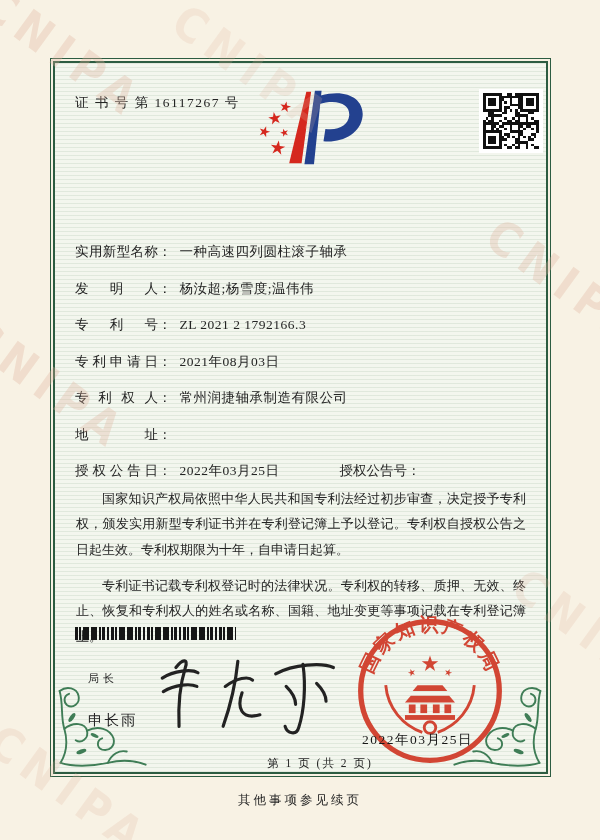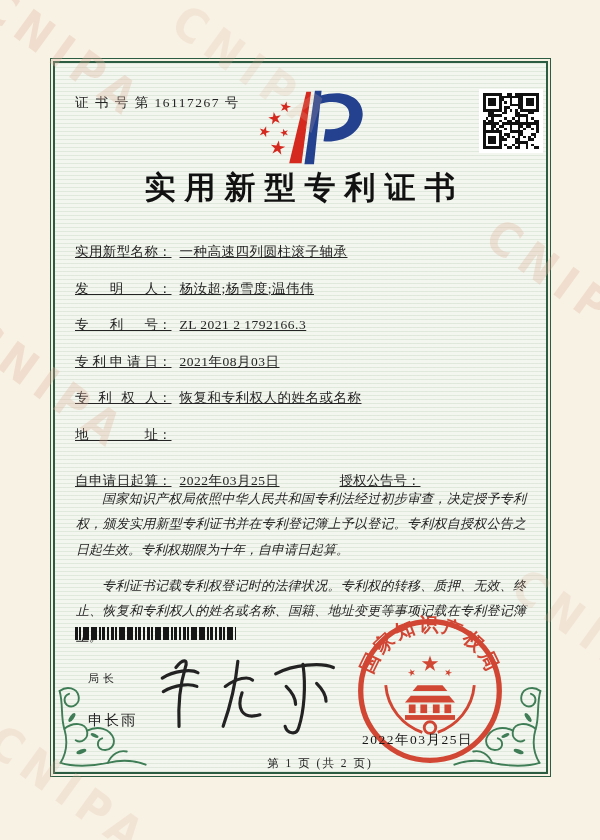--- a/index.html
+++ b/index.html
@@ -19,28 +19,28 @@
       background-image:repeating-linear-gradient(to bottom, rgba(148,178,150,.20) 0 1px, transparent 1px 4px);}
   .content{position:absolute;inset:0;z-index:2;}
   .cert-no{position:absolute;left:75px;top:94px;font-size:13.5px;letter-spacing:1.5px;}
   .logo{position:absolute;left:246px;top:87px;width:134px;height:81px;}
   .qr{position:absolute;left:479px;top:89px;width:64px;height:64px;background:#fff;padding:4px;box-sizing:border-box;}
   .qr-grid{display:grid;grid-template-columns:repeat(21,1fr);grid-template-rows:repeat(21,1fr);width:100%;height:100%;}
   .qr-grid i{display:block;}
   .qr-grid i.on{background:#111;}
   .title{position:absolute;left:0;width:100%;top:167px;text-align:center;font-size:31px;font-weight:bold;
          letter-spacing:9px;text-indent:9px;color:#111;}
-  .rows{position:absolute;left:75px;top:243px;width:455px;text-decoration:underline;}
+  .rows{position:absolute;left:75px;top:243px;width:455px;}
   .row{display:flex;align-items:baseline;font-size:13.5px;height:36.5px;}
   .row .lbl{display:inline-block;width:83px;text-align:justify;text-align-last:justify;}
   .row .colon{display:inline-block;margin-right:8px;}
   .row .val{letter-spacing:.5px;}
-  .row .pair2{margin-left:28px;display:flex;align-items:flex-end;margin-top:10px;}
+  .row .pair2{margin-left:28px;display:flex;align-items:flex-end;}
   .paras{position:absolute;left:76px;top:486px;width:450px;font-size:13px;line-height:1.95;
-         text-align:justify;font-style:italic;}
+         text-align:justify;}
   .paras p{margin:0 0 11px 0;text-indent:2em;}
   .barcode{position:absolute;left:75px;top:627px;width:161px;height:13px;
     background-image:repeating-linear-gradient(90deg,#161616 0 2px,transparent 2px 4px),
                      repeating-linear-gradient(90deg,#161616 0 3px,transparent 3px 9px);}
   .signer-title{position:absolute;left:88px;top:671px;font-size:11px;letter-spacing:4px;}
   .signer-name{position:absolute;left:88px;top:699px;font-size:14.5px;letter-spacing:2px;margin-top:12px;}
   .signature{position:absolute;left:136px;top:648px;width:210px;height:100px;}
   .seal{position:absolute;left:353px;top:614px;width:154px;height:154px;mix-blend-mode:multiply;opacity:.94;}
   .issue-date{position:absolute;left:362px;top:731px;font-size:13.5px;letter-spacing:1.5px;color:#181818;z-index:4;}
   .page-note{position:absolute;left:0;width:100%;top:756px;text-align:center;font-size:11.5px;letter-spacing:2px;padding-left:20px;}
@@ -554,21 +554,20 @@
           <i></i>
           <i></i>
           <i class="on"></i>
           <i></i>
           <i></i>
           <i class="on"></i>
           <i class="on"></i>
         </div>
     </div>
 
-    <div class="title">实用新型专利证书</div>
 
     <div class="rows">
       <div class="row">
         <span class="lbl">实用新型名称</span>
           <span class="colon">：</span>
         <span class="val">一种高速四列圆柱滚子轴承</span>
       </div>
       <div class="row">
         <span class="lbl">发明人</span>
           <span class="colon">：</span>
@@ -580,28 +579,28 @@
         <span class="val">ZL 2021 2 1792166.3</span>
       </div>
       <div class="row">
         <span class="lbl">专利申请日</span>
           <span class="colon">：</span>
         <span class="val">2021年08月03日</span>
       </div>
       <div class="row">
         <span class="lbl">专利权人</span>
           <span class="colon">：</span>
-        <span class="val">恢复和专利权人的姓名或名称</span>
+        <span class="val">常州润捷轴承制造有限公司</span>
       </div>
       <div class="row">
         <span class="lbl">地址</span>
           <span class="colon">：</span>
       </div>
       <div class="row">
-        <span class="lbl">自申请日起算</span>
+        <span class="lbl">授权公告日</span>
           <span class="colon">：</span>
         <span class="val" style="width:132px;">2022年03月25日</span>
         <span class="pair2">
           <span>授权公告号</span>
             <span class="colon">：</span>
         </span>
       </div>
     </div>
 
     <div class="paras">
@@ -652,13 +651,14 @@
         <path d="M34,74 C36,98 52,116 72,123" fill="none" stroke-width="3"></path>
         <path d="M126,74 C124,98 108,116 88,123" fill="none" stroke-width="3"></path>
       </g>
     </svg>
 
     <div class="issue-date">2022年03月25日</div>
 
     <div class="page-note">第 1 页 (共 2 页)</div>
   </div>
 
+  <div class="cont-note">其他事项参见续页</div>
 </div>
 
 </body></html>

